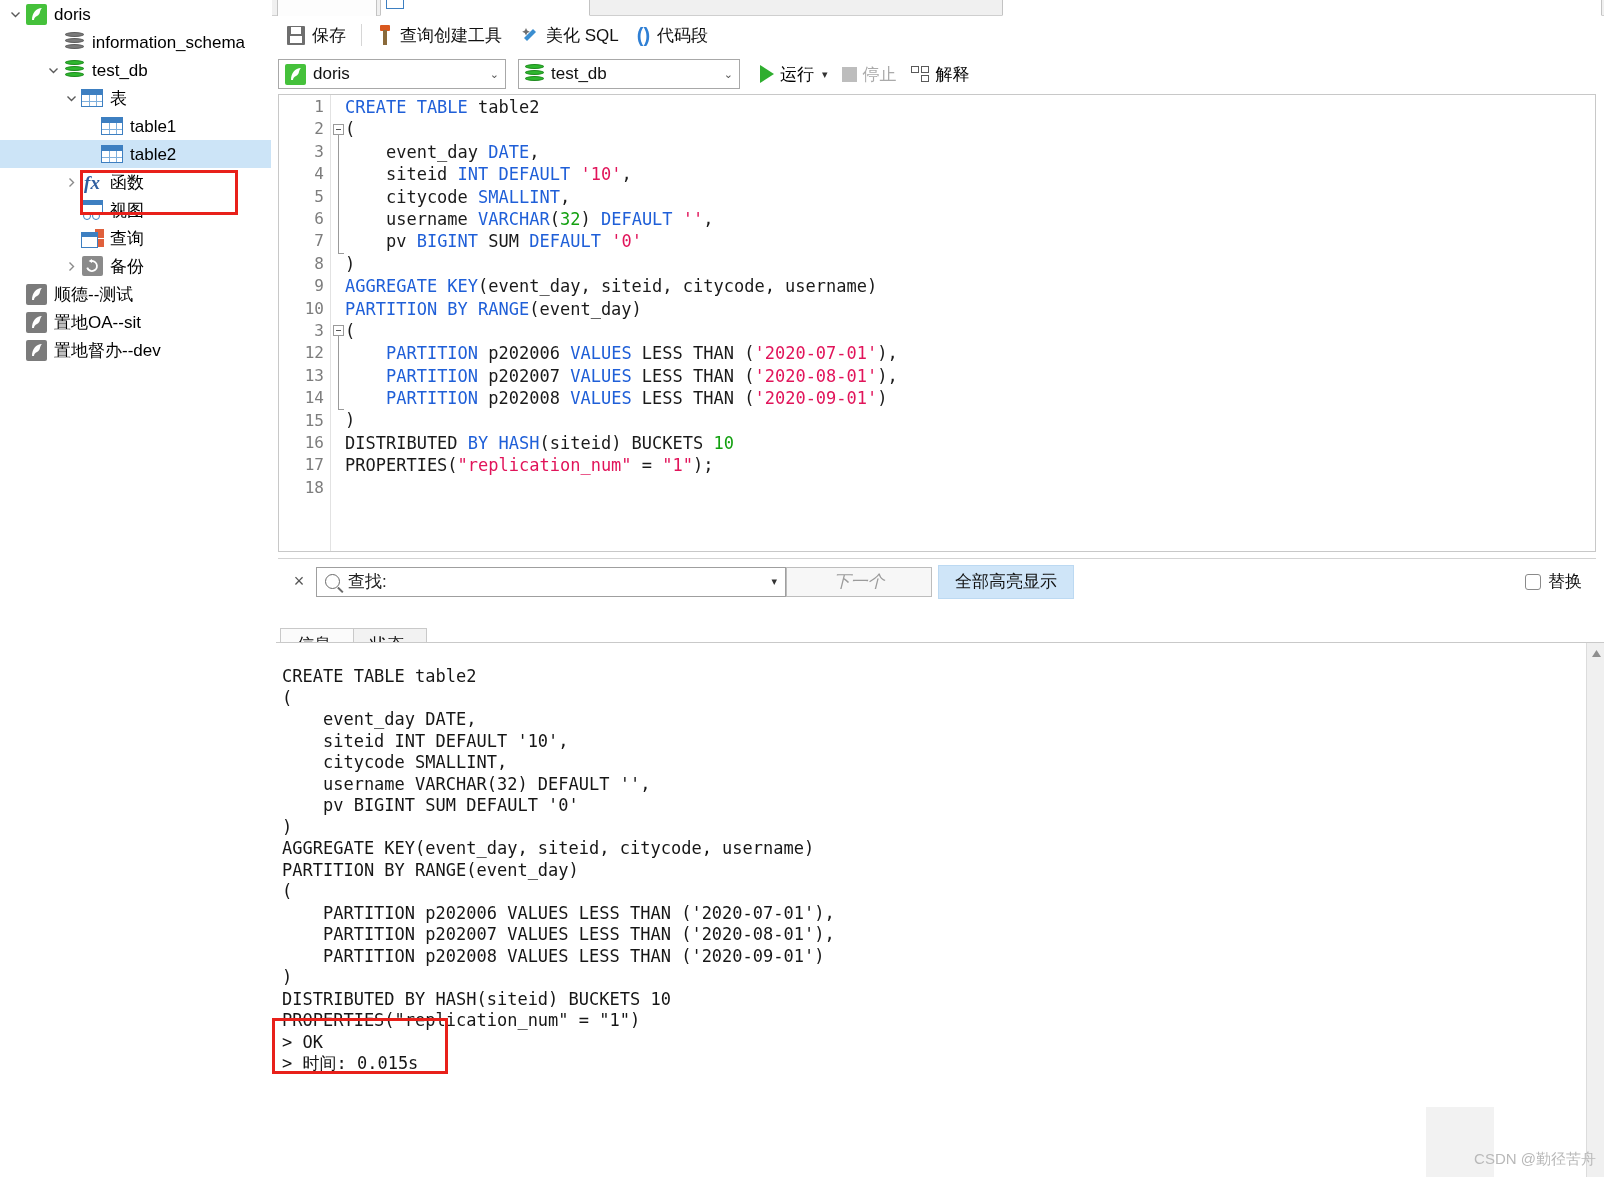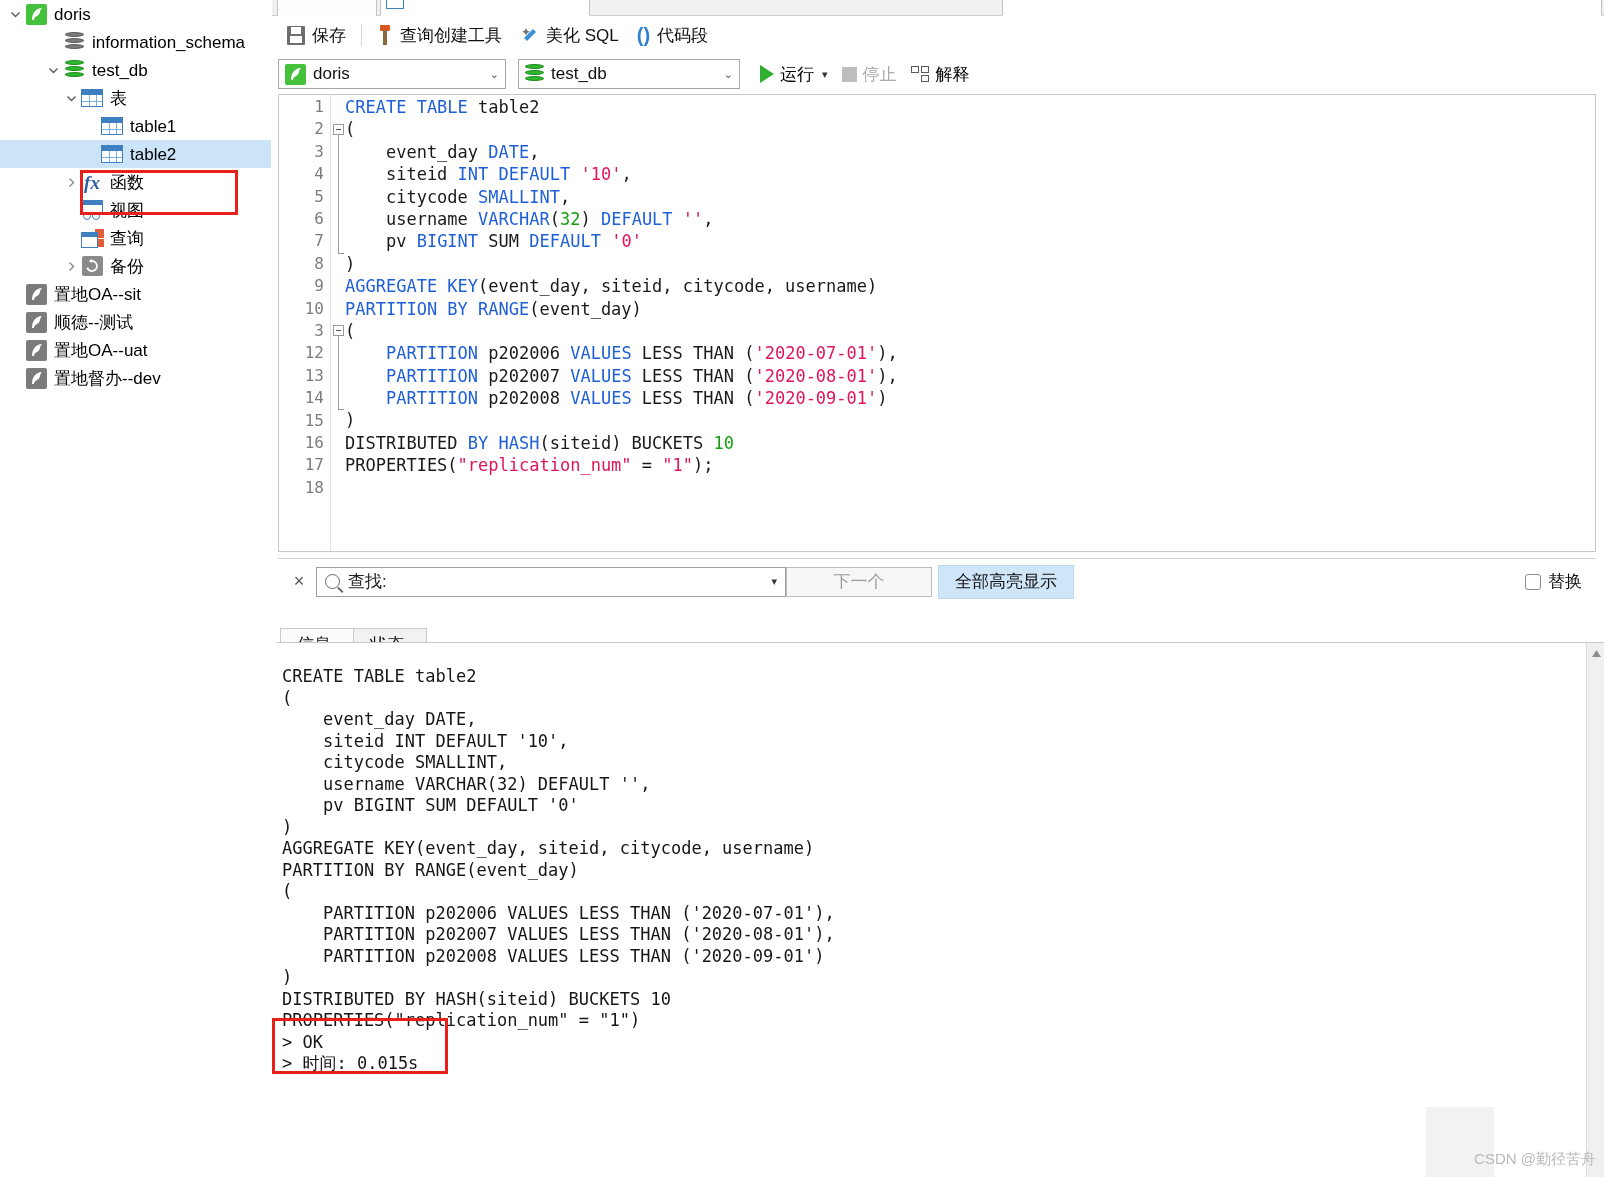--- a/index.html
+++ b/index.html
@@ -194,21 +194,21 @@
   #find-input {
     flex: 0 0 470px; height:30px; border:1px solid #9f9f9f; background:#fff;
     display:flex; align-items:center; gap:8px; padding:0 8px; margin-left:4px;
   }
   #find-input .ph { color:#222; font-size:17px; }
   #find-input .caret { margin-left:auto; font-size:11px; color:#333; }
   .ic-search { width:15px;height:15px;border:1.6px solid #6a6a6a;border-radius:50%;position:relative;flex:0 0 15px;}
   .ic-search::after{content:"";position:absolute;right:-5px;bottom:-3px;width:7px;height:1.6px;background:#6a6a6a;transform:rotate(45deg);}
   #find-next {
     width:146px; height:30px; border:1px solid #bdbdbd; background:#f7f7f7;
-    display:flex; align-items:center; justify-content:center; font-size:17px; color:#9b9b9b;
+    display:flex; align-items:center; justify-content:center; font-size:17px; color:#9b9b9b;font-style:italic;
   }
   #find-highlight {
     margin-left:6px; height:34px; padding: 0 16px; background:#cfe5f8; border:1px solid #bcd9f2;
     display:flex; align-items:center; justify-content:center; font-size:17px; color:#111;
   }
   #find-replace {
     margin-left:auto; display:flex; align-items:center; gap:7px; font-size:17px; color:#111; padding-right:6px;
   }
   .cbox { width:16px;height:16px;border:1.4px solid #8a8a8a;border-radius:3px;background:#fff; }
 
@@ -399,45 +399,33 @@
         <div class="tree-row">
           <span style="display:inline-block;width:6px"></span>
           <span class="twisty"></span>
           <span class="ticon">
             <span class="ico-conn grey" style="position:relative;display:inline-block;">
               <svg class="bird" viewBox="0 0 14 15">
                 <path d="M2 13 C2 6 6 1 12 1 C9 4 11 7 7 9 C5 10 4 11 4 13 Z" fill="#ffffff"></path>
               </svg>
             </span>
           </span>
-          <span class="tlabel">置地OA--sit</span>
+          <span class="tlabel">顺德--测试</span>
         </div>
         <div class="tree-row">
           <span style="display:inline-block;width:6px"></span>
           <span class="twisty"></span>
           <span class="ticon">
             <span class="ico-conn grey" style="position:relative;display:inline-block;">
               <svg class="bird" viewBox="0 0 14 15">
                 <path d="M2 13 C2 6 6 1 12 1 C9 4 11 7 7 9 C5 10 4 11 4 13 Z" fill="#ffffff"></path>
               </svg>
             </span>
           </span>
-          <span class="tlabel">顺德--测试</span>
-        </div>
-        <div class="tree-row">
-          <span style="display:inline-block;width:6px"></span>
-          <span class="twisty"></span>
-          <span class="ticon">
-            <span class="ico-conn grey" style="position:relative;display:inline-block;">
-              <svg class="bird" viewBox="0 0 14 15">
-                <path d="M2 13 C2 6 6 1 12 1 C9 4 11 7 7 9 C5 10 4 11 4 13 Z" fill="#ffffff"></path>
-              </svg>
-            </span>
-          </span>
-          <span class="tlabel">置地OA--uat</span>
+          <span class="tlabel">置地OA--sit</span>
         </div>
         <div class="tree-row">
           <span style="display:inline-block;width:6px"></span>
           <span class="twisty"></span>
           <span class="ticon">
             <span class="ico-conn grey" style="position:relative;display:inline-block;">
               <svg class="bird" viewBox="0 0 14 15">
                 <path d="M2 13 C2 6 6 1 12 1 C9 4 11 7 7 9 C5 10 4 11 4 13 Z" fill="#ffffff"></path>
               </svg>
             </span>

